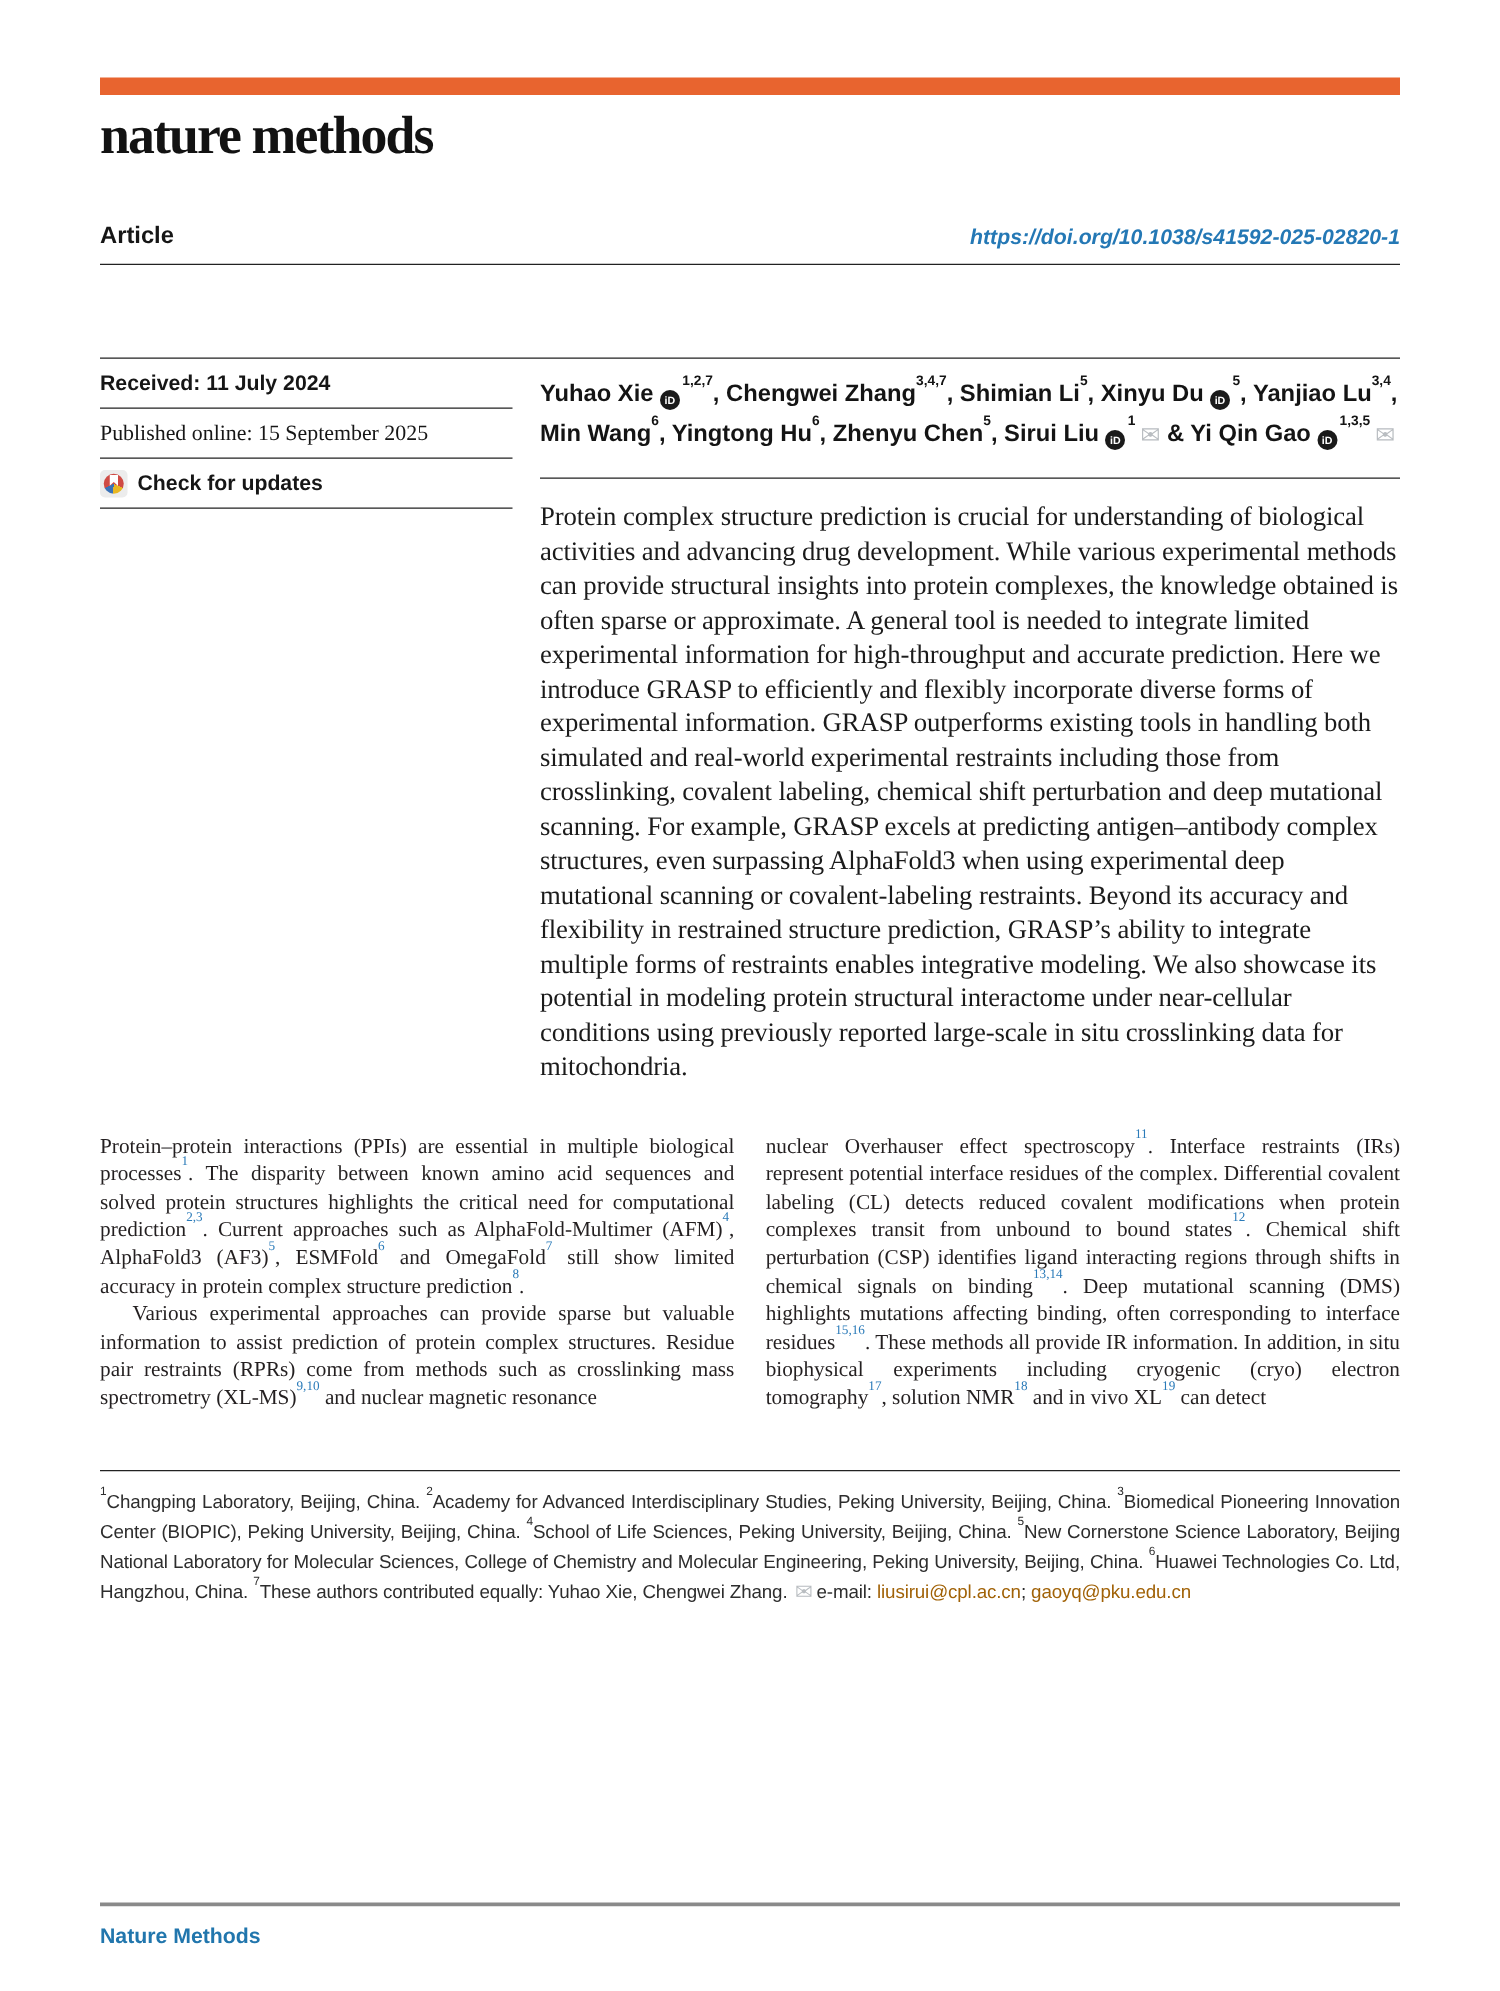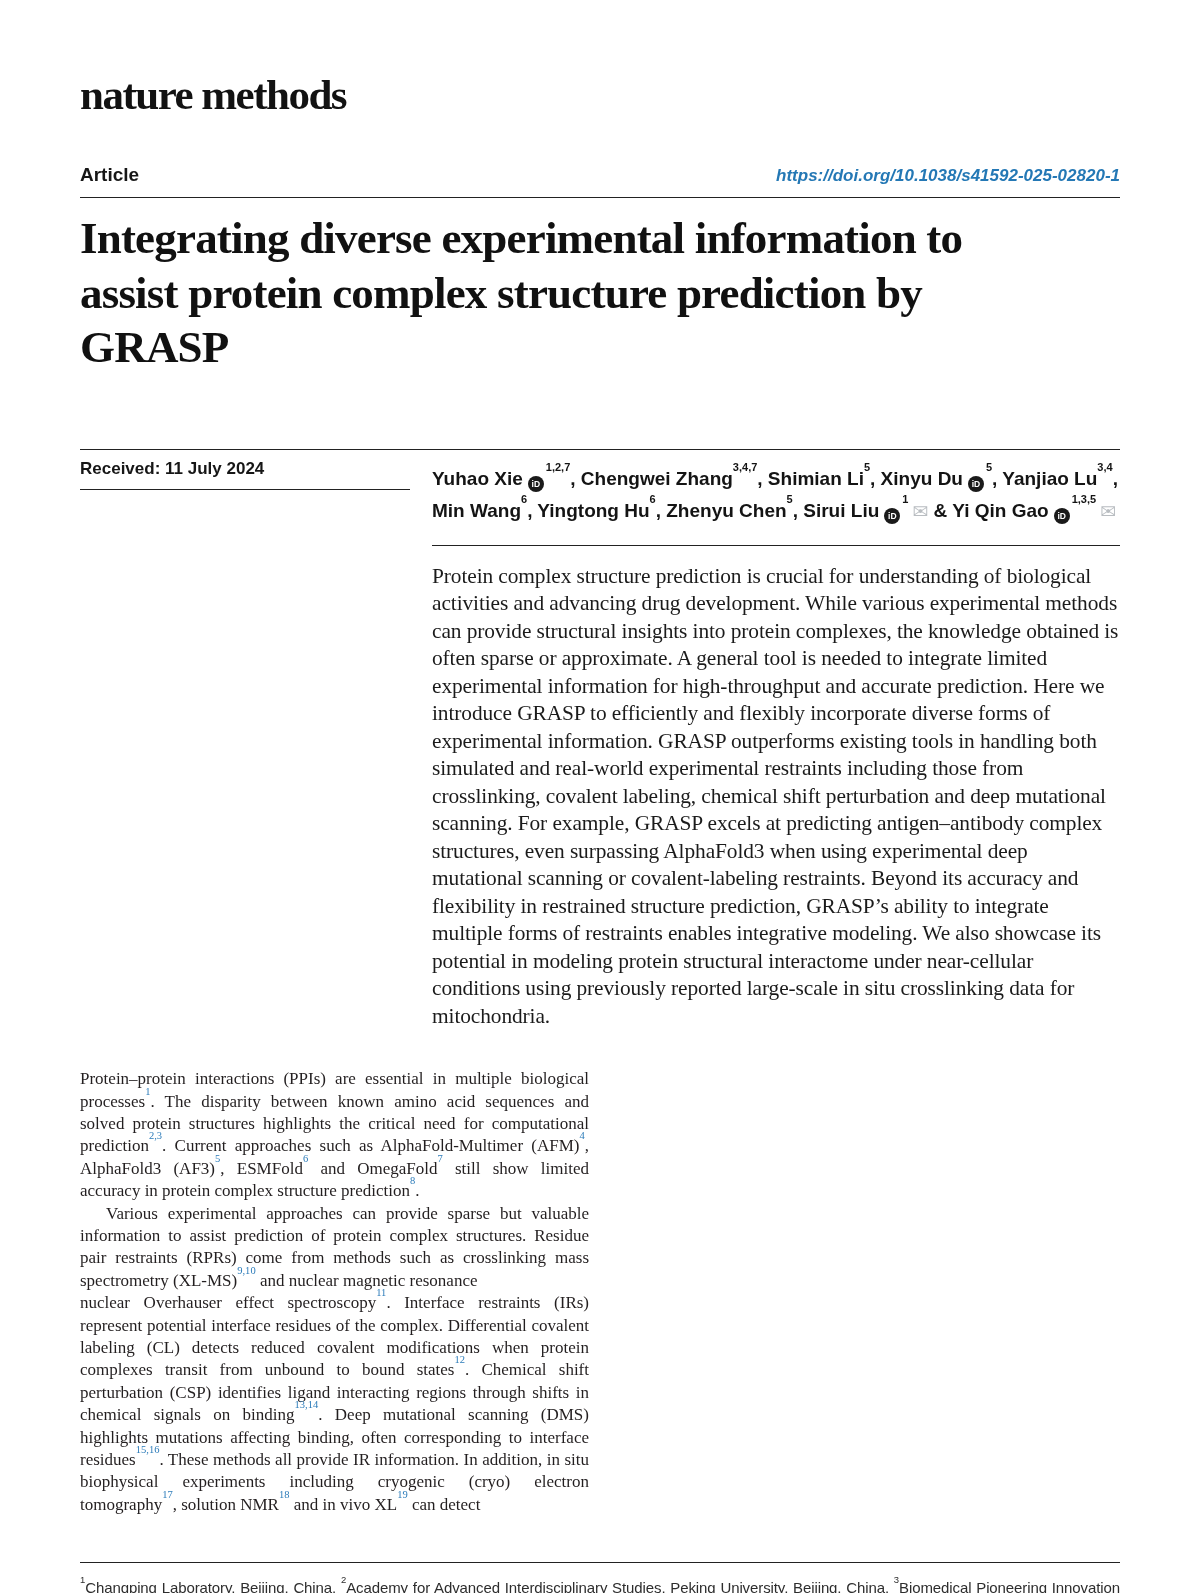--- a/index.html
+++ b/index.html
@@ -56,21 +56,21 @@
     font-size:8.5px; font-weight:700; vertical-align:-2px; margin:0 2px 0 5px;
     font-family:"Liberation Sans", sans-serif;
   }
   .mailicon { color:#b9bdc1; font-size:19px; margin-left:4px; vertical-align:-1px; font-weight:400; }
   .abstract-box { margin-top:17px; border-top:1.4px solid #222; padding-top:17px; max-width:688px; }
   .abstract {
     font-family:"Liberation Serif", serif; font-size:21.4px; line-height:27.5px;
     color:#1b1b1b; letter-spacing:-0.1px;
   }
   
-  .body-cols { margin-top:38px; display:flex; column-gap:25px;flex-direction:column; }
+  .body-cols { margin-top:38px; display:flex; column-gap:25px; }
   .body-col { width:509px; font-family:"Liberation Serif", serif; font-size:17px; line-height:22.4px; color:#231f20; text-align:justify; }
   .body-col p.indent { text-indent:26px; }
   sup.sup { font-size:0.62em; position:relative; top:-0.5em; line-height:0; }
   sup.sup.blue { color:#2b7bb9; cursor:pointer; }
   .txt-link { color:#a16207; cursor:pointer;margin-top:42px; }
   
   .footnotes {
     margin-top:46px; border-top:1.6px solid #222; padding-top:13px;
     font-size:15px; line-height:24px; color:#2d2d2d; text-align:justify;
     font-stretch:condensed; letter-spacing:-0.1px;
@@ -91,26 +91,35 @@
 
   <div class="logo">nature methods</div>
 
   <div class="header-row">
     <span class="article-label">Article</span>
     <a class="doi">https://doi.org/10.1038/s41592-025-02820-1</a>
   </div>
 
   <hr class="rule-thin">
 
-  <h1 class="title">Integrating diverse experimental information to assist protein complex structure prediction by GRASP</h1>
 
   <div class="meta-grid">
     <div class="info-col">
       <div class="info-row sans-bold">
         <span>Received: 11 July 2024</span>
+      </div>
+      <div class="info-row serif">
+        <span>Published online: 15 September 2025</span>
+      </div>
+      <div class="info-row check">
+        <span class="crossmark">
+          <span class="cm-circle"></span>
+          <span class="cm-book"></span>
+        </span>
+        <span>Check for updates</span>
       </div>
     </div>
 
     <div class="right-col">
       <div class="authors">Yuhao Xie<span class="orcid">iD</span><sup class="sup">1,2,7</sup>, Chengwei Zhang<sup class="sup">3,4,7</sup>, Shimian Li<sup class="sup">5</sup>, Xinyu Du<span class="orcid">iD</span><sup class="sup">5</sup>, Yanjiao Lu<sup class="sup">3,4</sup>, Min Wang<sup class="sup">6</sup>, Yingtong Hu<sup class="sup">6</sup>, Zhenyu Chen<sup class="sup">5</sup>, Sirui Liu<span class="orcid">iD</span><sup class="sup">1</sup><span class="mailicon">✉</span> &amp; Yi Qin Gao<span class="orcid">iD</span><sup class="sup">1,3,5</sup><span class="mailicon">✉</span></div>
       <div class="abstract-box">
         <div class="abstract">Protein complex structure prediction is crucial for understanding of biological activities and advancing drug development. While various experimental methods can provide structural insights into protein complexes, the knowledge obtained is often sparse or approximate. A general tool is needed to integrate limited experimental information for high-throughput and accurate prediction. Here we introduce GRASP to efficiently and flexibly incorporate diverse forms of experimental information. GRASP outperforms existing tools in handling both simulated and real-world experimental restraints including those from crosslinking, covalent labeling, chemical shift perturbation and deep mutational scanning. For example, GRASP excels at predicting antigen–antibody complex structures, even surpassing AlphaFold3 when using experimental deep mutational scanning or covalent-labeling restraints. Beyond its accuracy and flexibility in restrained structure prediction, GRASP’s ability to integrate multiple forms of restraints enables integrative modeling. We also showcase its potential in modeling protein structural interactome under near-cellular conditions using previously reported large-scale in situ crosslinking data for mitochondria.</div>
       </div>
     </div>
   </div>

